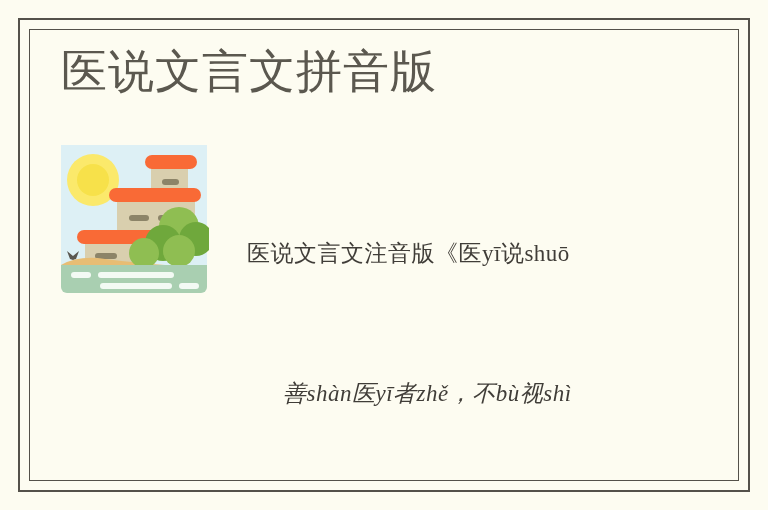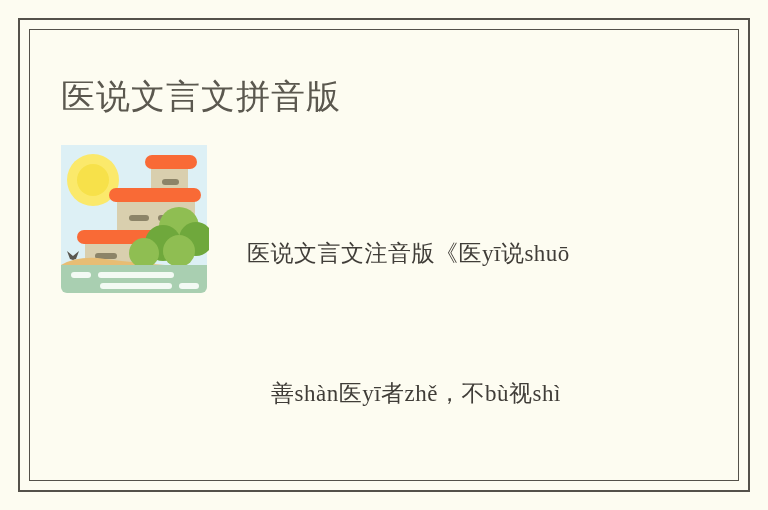--- a/index.html
+++ b/index.html
@@ -42,23 +42,23 @@
     bottom: 29px;
     border: 1px solid #54514a;
     box-sizing: border-box;
     overflow: hidden;
   }
 
   
   .doc-title {
     position: absolute;
     left: 31px;
-    top: 44px;
+    top: 19px;
     font-family: "Liberation Sans", "DejaVu Sans", sans-serif;
-    font-size: 34px;
+    font-size: 46px;
     line-height: 44px;
     letter-spacing: 1px;
     color: #5b584f;
     white-space: nowrap;
   }
 
   
   .illus {
     position: absolute;
     left: 29px;
@@ -82,21 +82,21 @@
     text-align: justify;
     text-indent: 0;
     word-break: break-all;
     white-space: pre-wrap;
   }
   .article-body .ln {
     display: block;
     white-space: pre;
   }
   .article-body .ln.l1 { margin-left: 12px; }
-  .article-body .ln.l2 { margin-left: 36px; }
+  .article-body .ln.l2 { margin-left: 48px; font-style: italic; }
 </style>
 </head>
 <body>
 
 <div id="page">
 
   <div class="frame-outer"></div>
 
   <div class="frame-inner">
 

